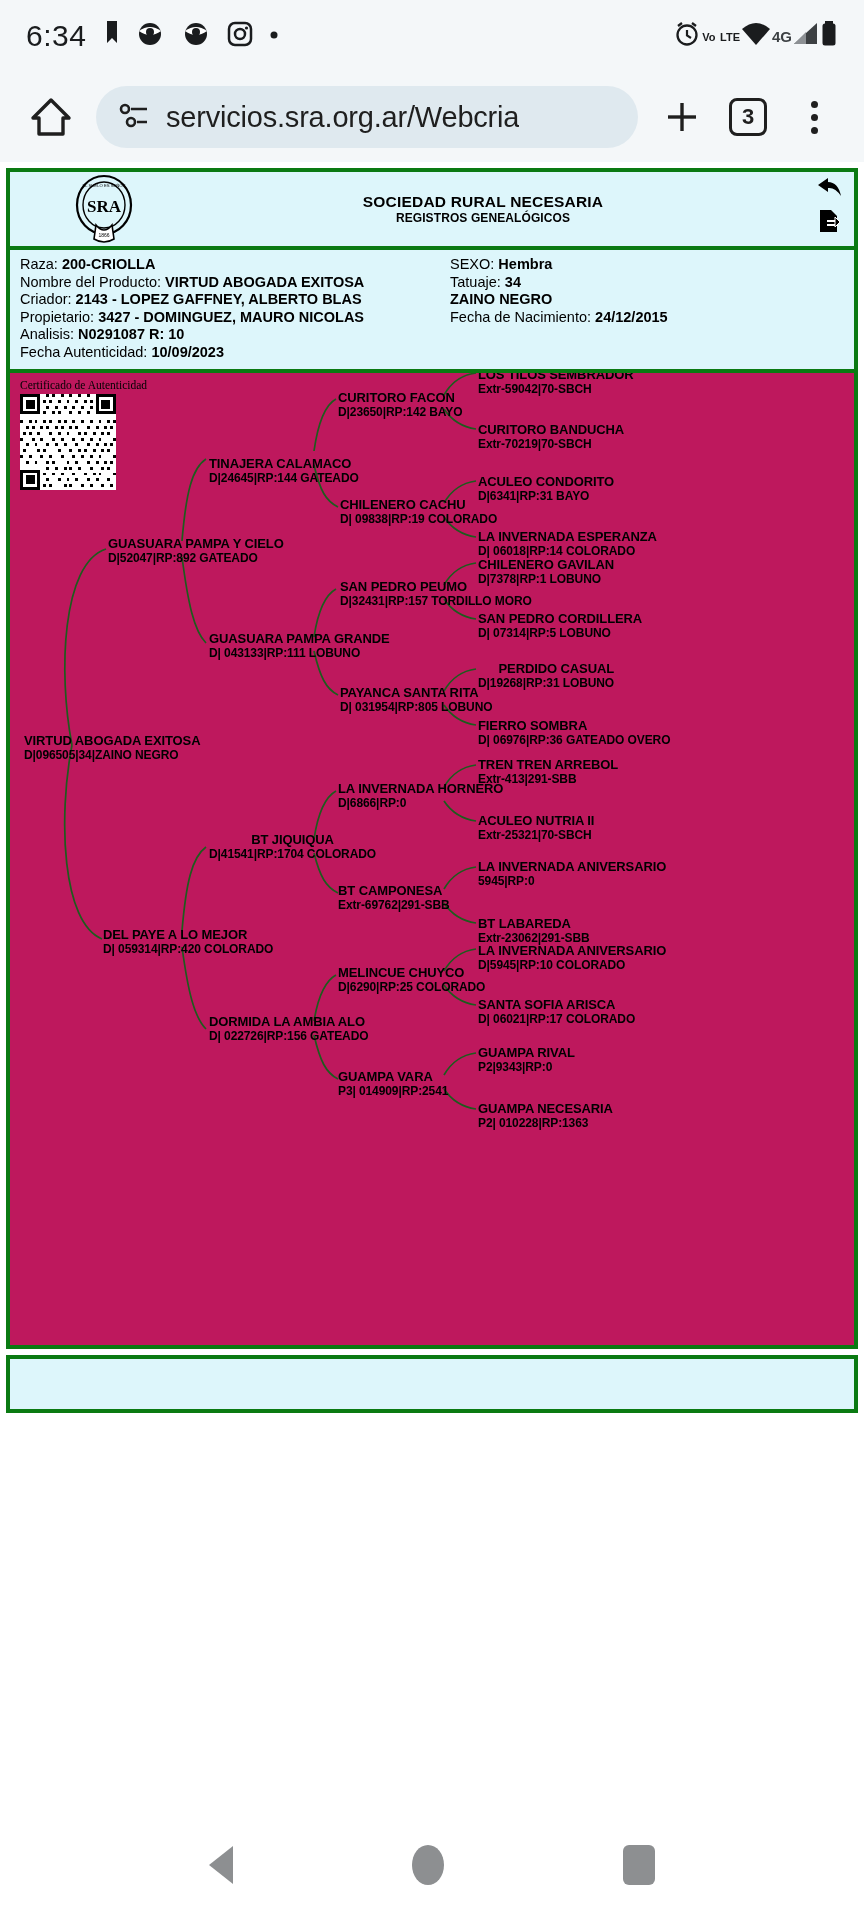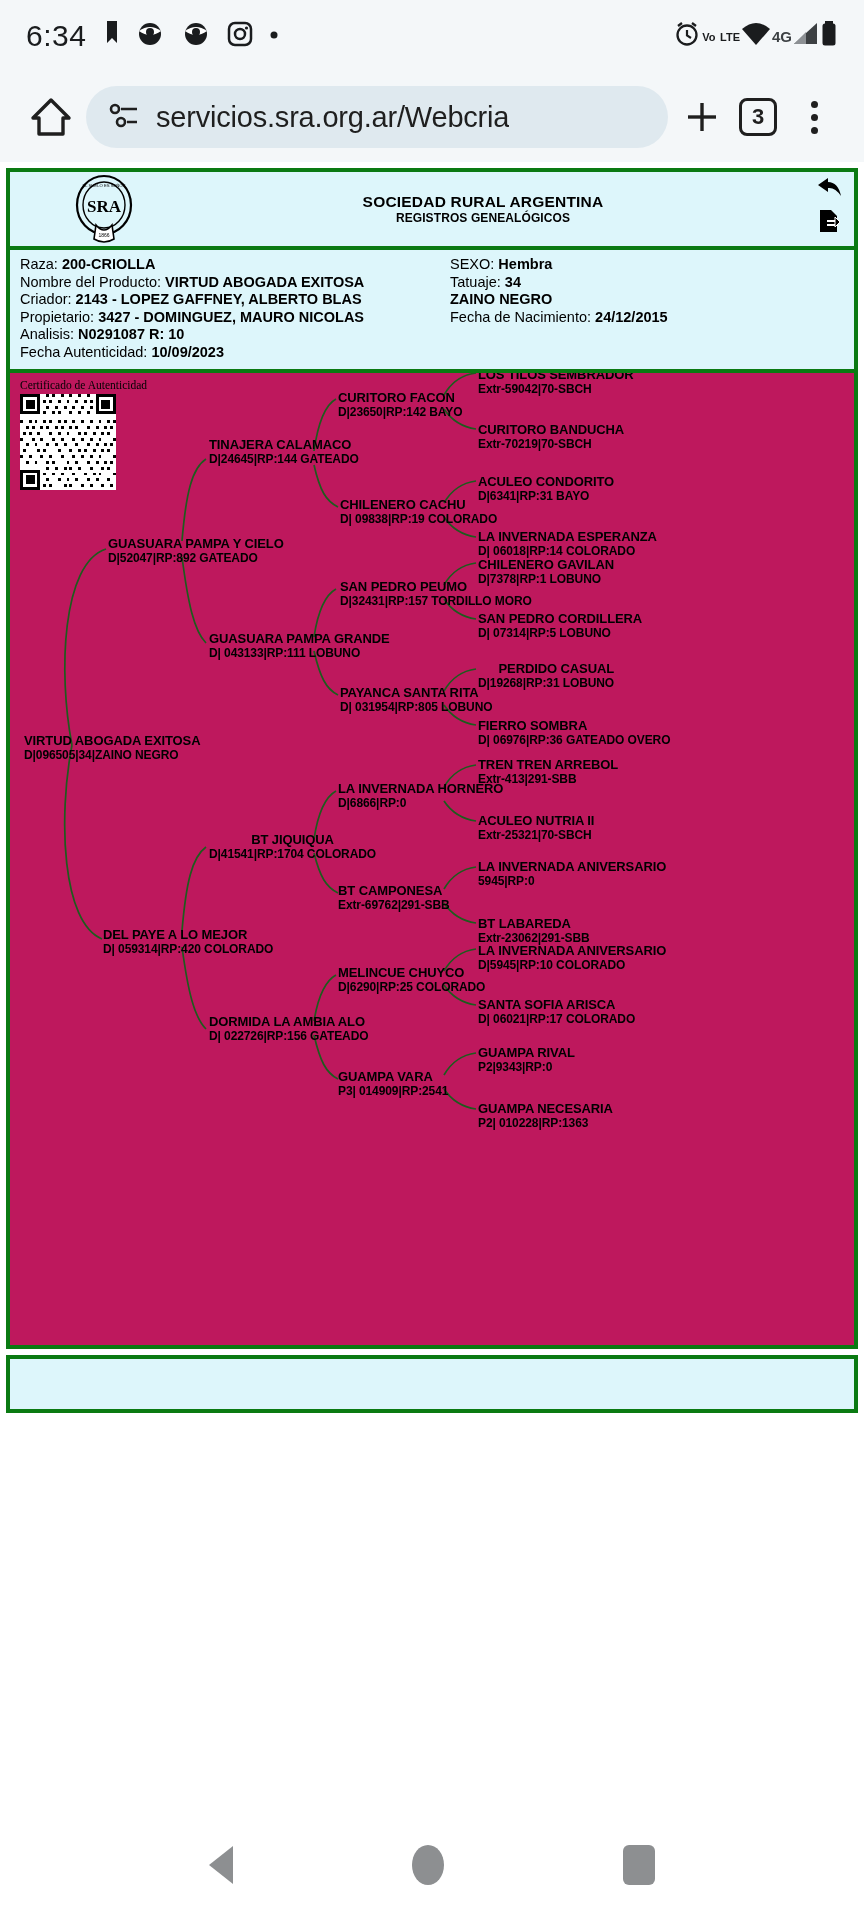--- a/index.html
+++ b/index.html
@@ -26,21 +26,21 @@
   .sb-right { margin-left: auto; display: flex; align-items: center; gap: 0; }
   .sb-ico { display: block; }
   .volte { font-size: 11px; line-height: 10px; color: #1a1c1e; font-weight: bold; text-align: center; }
   .g4 { font-size: 15px; color: #3c4043; font-weight: bold; }
 
   
   .toolbar {
     height: 90px;
     background: #f4f7f9;
     display: flex; align-items: center;
-    padding: 0 22px; 
+    padding: 0 22px; gap: 10px;
   }
   .home-btn { width: 58px; height: 58px; display:flex; align-items:center; justify-content:center; }
   .urlbar {
     flex: 1 1 auto;
     height: 62px;
     background: #dfe9ef;
     border-radius: 32px;
     display: flex; align-items: center;
     padding: 0 22px; gap: 14px;
     overflow: hidden;
@@ -236,21 +236,21 @@
       <svg width="76" height="72" viewBox="0 0 76 72">
         <ellipse cx="38" cy="32" rx="27" ry="29" fill="none" stroke="#000" stroke-width="2.2"></ellipse>
         <ellipse cx="38" cy="32" rx="21" ry="23" fill="none" stroke="#000" stroke-width="1.4"></ellipse>
         <text x="38" y="39" font-family="Liberation Serif, serif" font-size="17" font-weight="bold" text-anchor="middle" fill="#000">SRA</text>
         <text x="38" y="14" font-family="Liberation Sans, sans-serif" font-size="4.2" text-anchor="middle" fill="#000">EL SUELO ES SEÑOR</text>
         <path d="M30 52 q8 10 16 0 l2 14 q-10 6 -20 0 z" fill="#fff" stroke="#000" stroke-width="1.6"></path>
         <text x="38" y="64" font-family="Liberation Sans, sans-serif" font-size="5" text-anchor="middle" fill="#000">1866</text>
       </svg>
     </div>
     <div class="doc-titles">
-      <div class="doc-title-1">SOCIEDAD RURAL ARGENTINA</div>
+      <div class="doc-title-1">SOCIEDAD RURAL NECESARIA</div>
       <div class="doc-title-2">REGISTROS GENEALÓGICOS</div>
     </div>
     <div class="header-icons">
       <span>
         <svg width="28" height="24" viewBox="0 0 28 24">
             <path d="M2 9 L12 2 L12 6 Q22 6 25 20 Q19 11 12 12 L12 16 Z" fill="#000"></path>
           </svg>
       </span>
       <span>
         <svg width="26" height="26" viewBox="0 0 26 26">
@@ -530,21 +530,21 @@
 
     <div class="node" style="left:98px; top:163px;">
       <div class="n1">GUASUARA PAMPA Y CIELO</div>
       <div class="n2">D|52047|RP:892 GATEADO</div>
     </div>
     <div class="node" style="left:93px; top:554px;">
       <div class="n1">DEL PAYE A LO MEJOR</div>
       <div class="n2">D| 059314|RP:420 COLORADO</div>
     </div>
 
-    <div class="node" style="left:199px; top:64px;">
+    <div class="node" style="left:199px; top:83px;">
       <div class="n1">TINAJERA CALAMACO</div>
       <div class="n2">D|24645|RP:144 GATEADO</div>
     </div>
     <div class="node" style="left:199px; top:258px;">
       <div class="n1">GUASUARA PAMPA GRANDE</div>
       <div class="n2">D| 043133|RP:111 LOBUNO</div>
     </div>
     <div class="node" style="left:199px; top:459px;text-align:center;">
       <div class="n1">BT JIQUIQUA</div>
       <div class="n2">D|41541|RP:1704 COLORADO</div>

